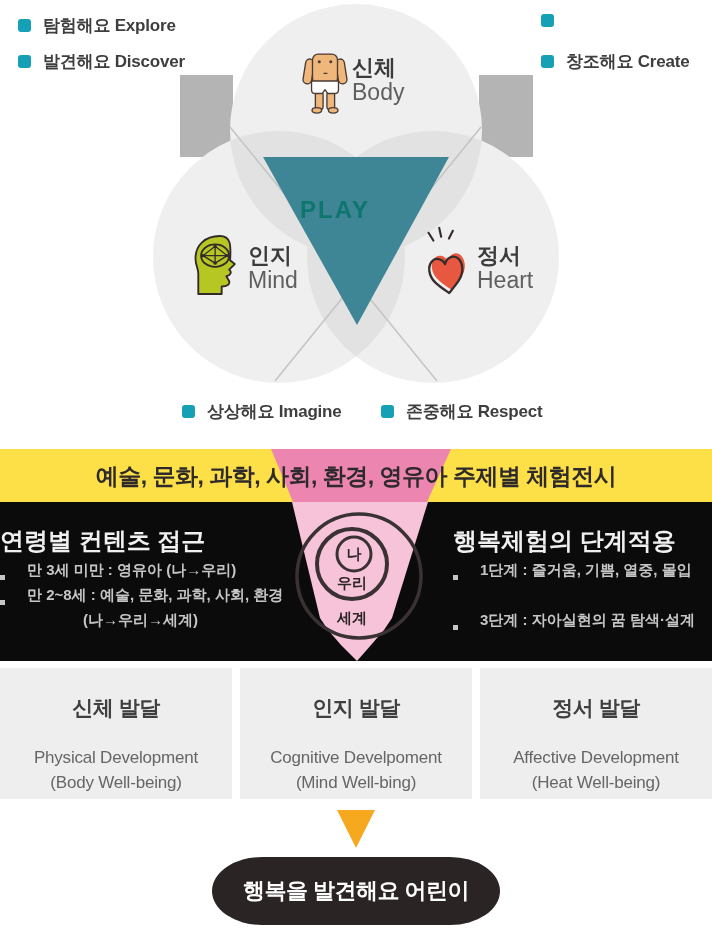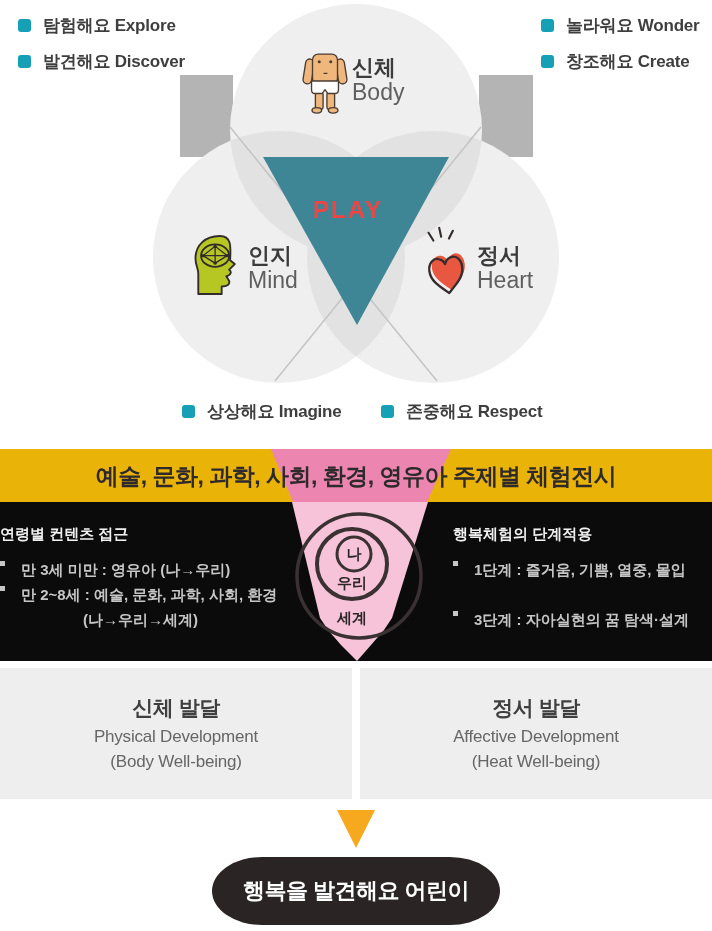--- a/index.html
+++ b/index.html
@@ -6,42 +6,42 @@
   .stage{position:relative;width:712px;height:931px;background:#ffffff;overflow:hidden;
          font-family:Liberation Sans, sans-serif;}
   .abs{position:absolute;}
   
   .bullet-row{position:absolute;display:flex;align-items:center;gap:12px;}
   .bullet-sq{width:13px;height:13px;border-radius:3px;background:#16a0b6;flex:0 0 auto;}
   .bullet-lbl{font-size:17px;font-weight:600;color:#3e3e3e;white-space:nowrap;letter-spacing:-0.2px;}
   
   .node-kr{position:absolute;font-size:22px;font-weight:700;color:#3b3b3b;white-space:nowrap;}
   .node-en{position:absolute;font-size:23px;color:#5f5f5f;white-space:nowrap;}
-  .play{position:absolute;left:348px;top:210px;transform:translate(-50%,-50%);
-        font-size:24px;font-weight:800;color:#ef4444;letter-spacing:2px;}
-  
-  .banner{position:absolute;left:0;top:449px;width:712px;height:53px;background:#eab308;}
+  .play{position:absolute;left:335px;top:210px;transform:translate(-50%,-50%);
+        font-size:24px;font-weight:800;color:#0f766e;letter-spacing:2px;}
+  
+  .banner{position:absolute;left:0;top:449px;width:712px;height:53px;background:#fde047;}
   .banner-funnel{position:absolute;left:0;top:0;width:712px;height:53px;background:#ec86b1;
         clip-path:polygon(271px 0px,451px 0px,427px 53px,293px 53px);}
   .banner-title{position:absolute;left:0;top:50%;width:712px;transform:translateY(-50%);
         text-align:center;font-size:23px;font-weight:800;color:#2e2a2b;letter-spacing:-0.5px;}
   
   .band{position:absolute;left:0;top:502px;width:712px;height:159px;background:#0b0b0b;}
   .band-funnel{position:absolute;left:0;top:0;width:712px;height:159px;background:#f6c3d9;
         clip-path:polygon(292px 0px,428px 0px,392px 116px,384px 128px,371px 143px,357px 159px,341px 143px,328px 128px,320px 116px);}
-  .band-title{position:absolute;font-size:15px;font-weight:700;color:#f0f0f0;white-space:nowrap;text-align:center;}
-  .band-item{position:absolute;display:flex;align-items:flex-start;gap:16px;font-size:15px;
+  .band-title{position:absolute;font-size:24px;font-weight:700;color:#f0f0f0;white-space:nowrap;text-align:center;}
+  .band-item{position:absolute;display:flex;align-items:flex-end;gap:22px;font-size:15px;
         font-weight:700;color:#c6c6c6;white-space:nowrap;}
   .band-sq{width:5px;height:5px;background:#c6c6c6;flex:0 0 auto;}
   .ring-label{position:absolute;transform:translate(-50%,-50%);font-size:15px;font-weight:700;color:#2c2526;white-space:nowrap;}
   
   .boxes{position:absolute;left:0;top:668px;width:712px;height:131px;display:flex;gap:8px;border-radius:29px;}
   .dev-box{flex:1;background:#eeeeee;text-align:center;padding-top:26px;box-sizing:border-box;}
   .dev-kr{font-size:21px;font-weight:700;color:#3f3f3f;letter-spacing:-0.5px;}
-  .dev-en{margin-top:2px;font-size:17px;line-height:25px;color:#666666;letter-spacing:-0.2px;}
+  .dev-en{margin-top:23px;font-size:17px;line-height:25px;color:#666666;letter-spacing:-0.2px;}
   
   .down-tri{position:absolute;left:337px;top:810px;width:38px;height:38px;background:#f6a81e;
         clip-path:polygon(0 0,100% 0,50% 100%);}
   .blob{position:absolute;left:212px;top:857px;width:288px;height:68px;background:#2b2424;
         border-radius:50px/34px;display:flex;align-items:center;justify-content:center;}
   .blob-lbl{font-size:22px;font-weight:700;color:#ffffff;letter-spacing:-0.5px;white-space:nowrap;}
 </style>
 </head>
 <body>
 
@@ -72,21 +72,20 @@
   <div class="bullet-row" style="left:18px;top:14px">
     <span class="bullet-sq"></span>
     <span class="bullet-lbl">탐험해요 Explore</span>
   </div>
   <div class="bullet-row" style="left:18px;top:50px">
     <span class="bullet-sq"></span>
     <span class="bullet-lbl">발견해요 Discover</span>
   </div>
   <div class="bullet-row" style="left:541px;top:14px">
     <span class="bullet-sq"></span>
-    <span class="bullet-lbl">놀라워요 Wonder</span>
   </div>
   <div class="bullet-row" style="left:541px;top:50px">
     <span class="bullet-sq"></span>
     <span class="bullet-lbl">창조해요 Create</span>
   </div>
   <div class="bullet-row" style="left:182px;top:400px">
     <span class="bullet-sq"></span>
     <span class="bullet-lbl">상상해요 Imagine</span>
   </div>
   <div class="bullet-row" style="left:381px;top:400px">
@@ -179,20 +178,27 @@
 
   <div class="boxes">
     <div class="dev-box">
       <div class="dev-kr">신체 발달</div>
       <div class="dev-en">
         <div>Physical Development</div>
         <div>(Body Well-being)</div>
       </div>
     </div>
     <div class="dev-box">
+      <div class="dev-kr">인지 발달</div>
+      <div class="dev-en">
+        <div>Cognitive Develpoment</div>
+        <div>(Mind Well-bing)</div>
+      </div>
+    </div>
+    <div class="dev-box">
       <div class="dev-kr">정서 발달</div>
       <div class="dev-en">
         <div>Affective Development</div>
         <div>(Heat Well-being)</div>
       </div>
     </div>
   </div>
 
   <div class="down-tri"></div>
   <div class="blob">

